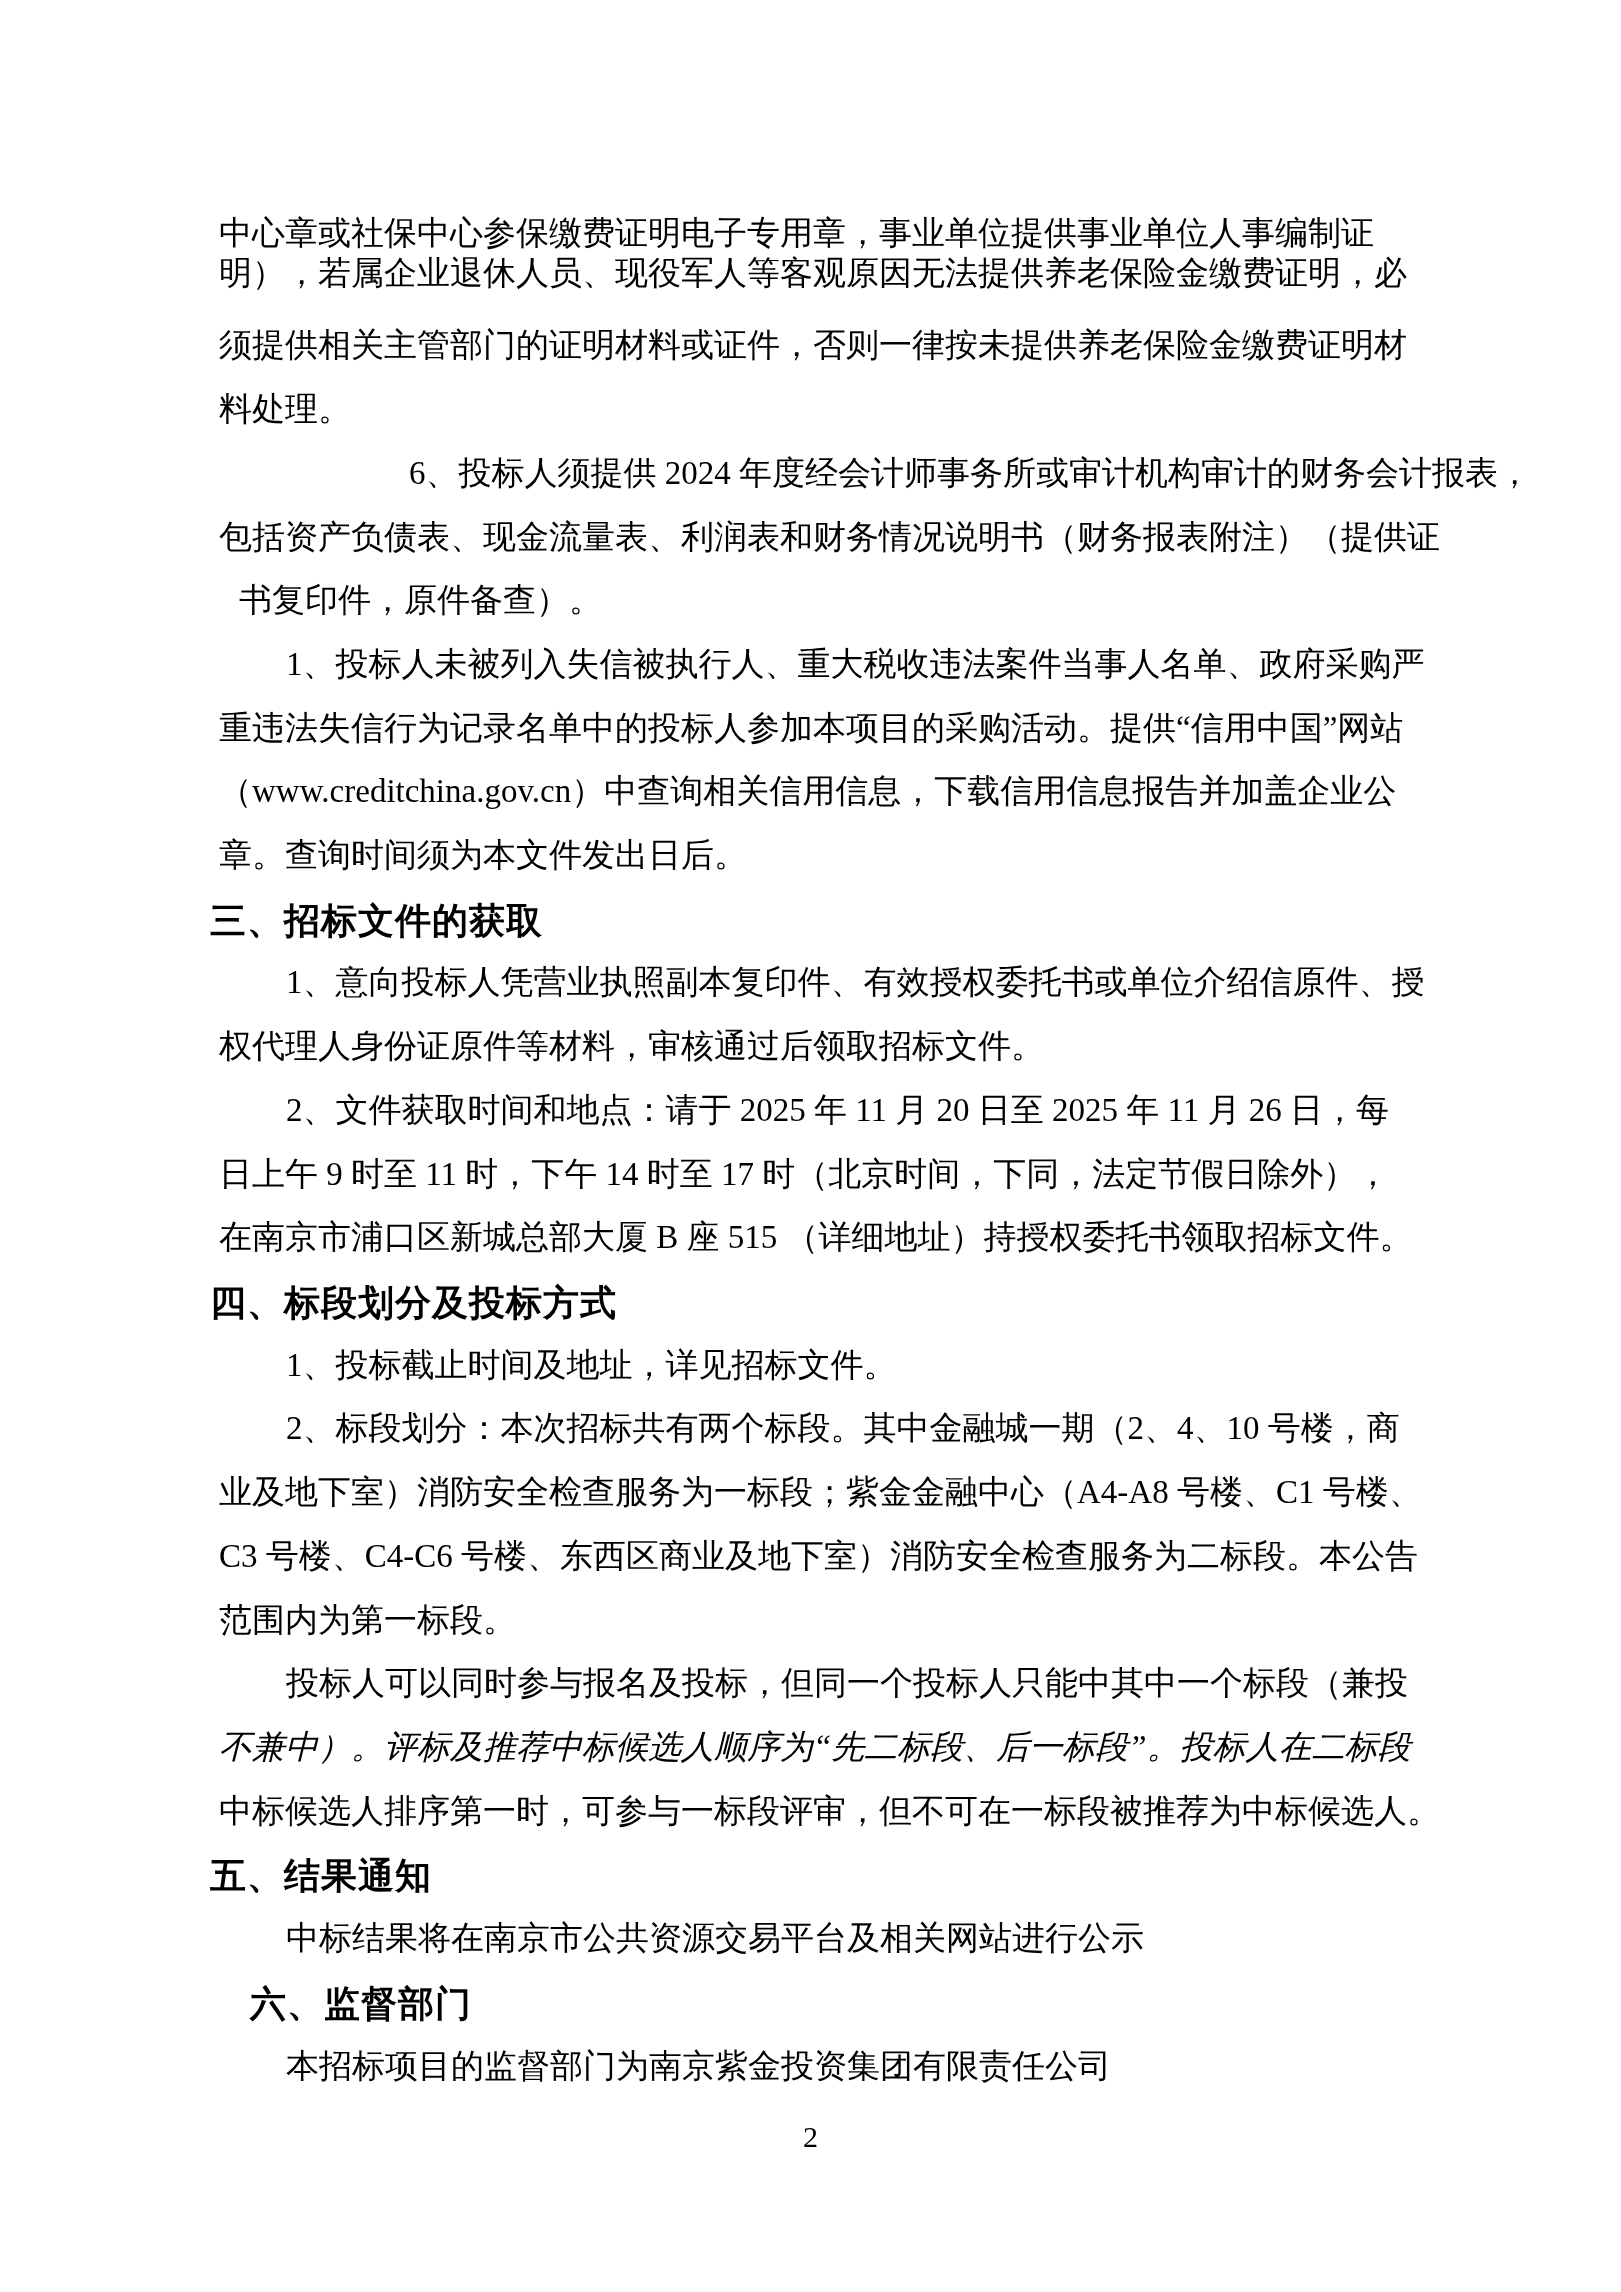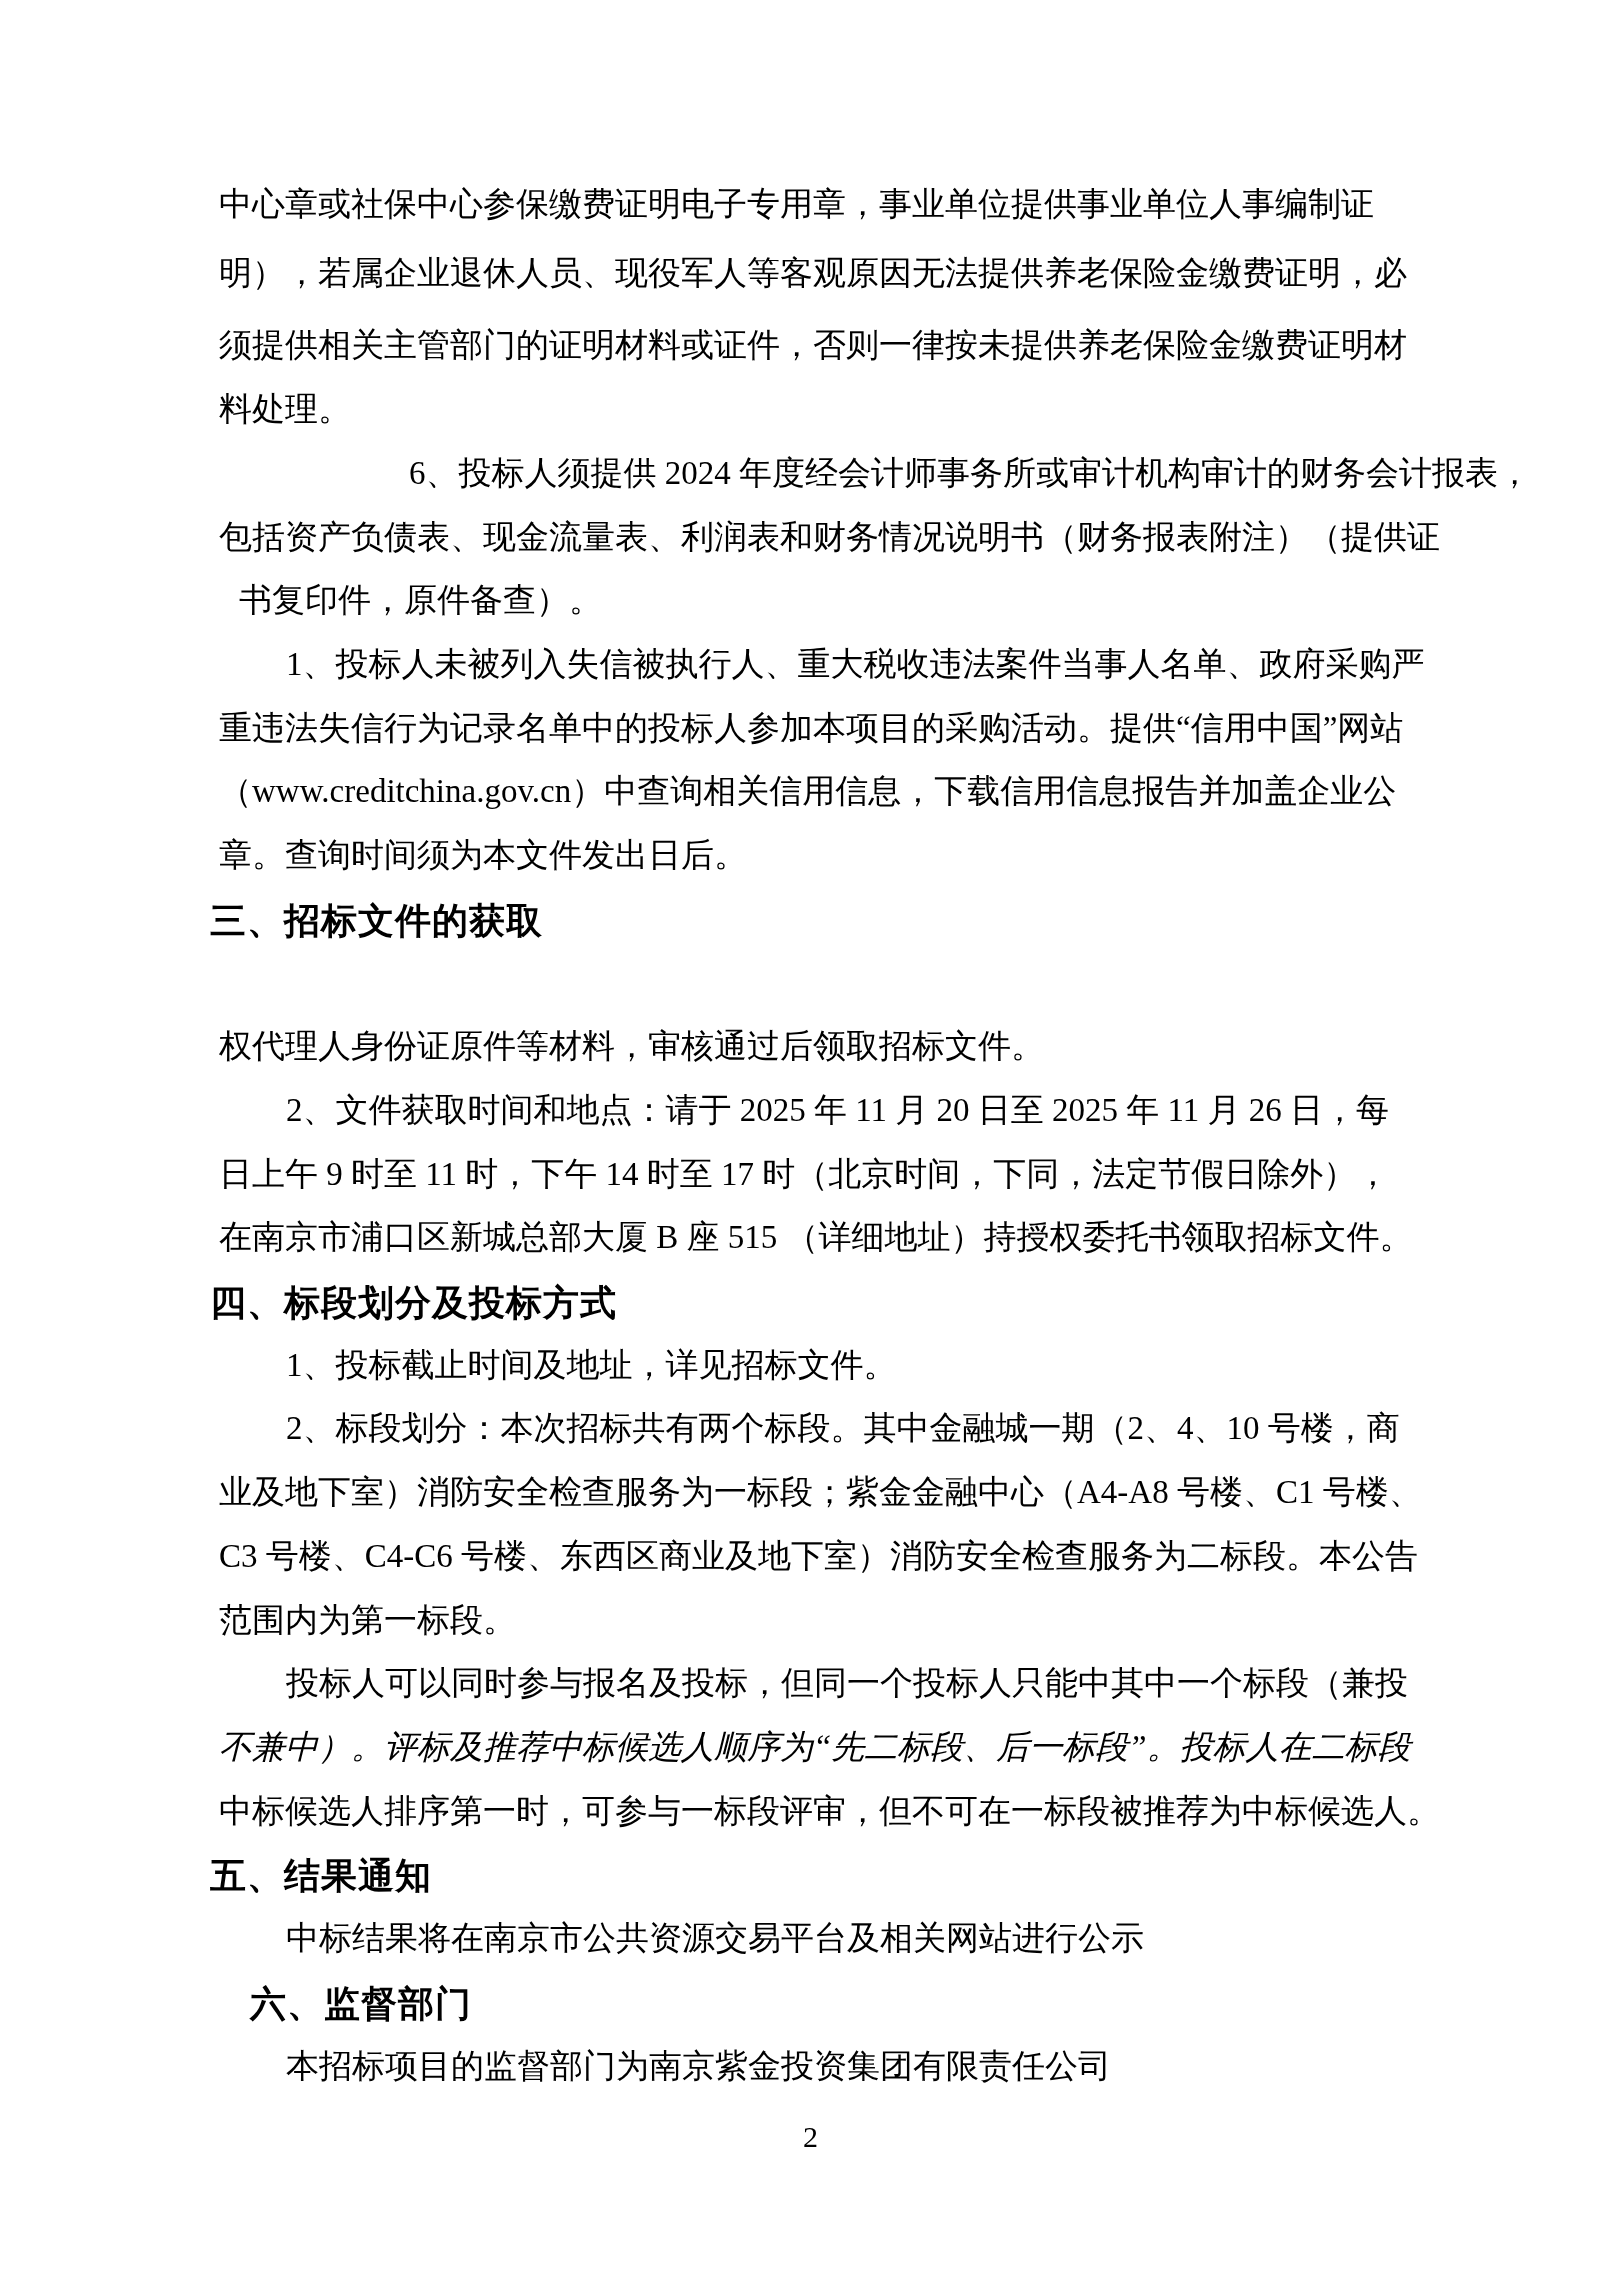--- a/index.html
+++ b/index.html
@@ -46,32 +46,33 @@
     text-align: center;
     font-size: 30px;
     color: #000000;
   }
 </style>
 </head>
 <body>
 
 <div class="page">
   <div class="text-layer">
-      <div class="doc-line" style="top: 185px;">中心章或社保中心参保缴费证明电子专用章，事业单位提供事业单位人事编制证</div>
+      <div class="doc-line" style="top: 214px;">中心章或社保中心参保缴费证明电子专用章，事业单位提供事业单位人事编制证</div>
       <div class="doc-line" style="top: 254px;">明），若属企业退休人员、现役军人等客观原因无法提供养老保险金缴费证明，必</div>
       <div class="doc-line" style="top: 326px;">须提供相关主管部门的证明材料或证件，否则一律按未提供养老保险金缴费证明材</div>
       <div class="doc-line" style="top: 390px;">料处理。</div>
       <div class="doc-line indent" style="top: 454px; text-align: right;">6、投标人须提供 2024 年度经会计师事务所或审计机构审计的财务会计报表，</div>
       <div class="doc-line" style="top: 518px;">包括资产负债表、现金流量表、利润表和财务情况说明书（财务报表附注）（提供证</div>
       <div class="doc-line" style="top: 581px; margin-left: 20px;">书复印件，原件备查）。</div>
       <div class="doc-line indent" style="top: 645px;">1、投标人未被列入失信被执行人、重大税收违法案件当事人名单、政府采购严</div>
       <div class="doc-line" style="top: 709px;">重违法失信行为记录名单中的投标人参加本项目的采购活动。提供“信用中国”网站</div>
       <div class="doc-line" style="top: 772px;">（www.creditchina.gov.cn）中查询相关信用信息，下载信用信息报告并加盖企业公</div>
       <div class="doc-line" style="top: 836px;">章。查询时间须为本文件发出日后。</div>
       <div class="doc-line heading" style="top: 900px;">三、招标文件的获取</div>
+      <div class="doc-line indent" style="top: 963px;">1、意向投标人凭营业执照副本复印件、有效授权委托书或单位介绍信原件、授</div>
       <div class="doc-line" style="top: 1027px;">权代理人身份证原件等材料，审核通过后领取招标文件。</div>
       <div class="doc-line indent" style="top: 1091px;">2、文件获取时间和地点：请于 2025 年 11 月 20 日至 2025 年 11 月 26 日，每</div>
       <div class="doc-line" style="top: 1155px;">日上午 9 时至 11 时，下午 14 时至 17 时（北京时间，下同，法定节假日除外），</div>
       <div class="doc-line" style="top: 1218px;">在南京市浦口区新城总部大厦 B 座 515 （详细地址）持授权委托书领取招标文件。</div>
       <div class="doc-line heading" style="top: 1282px;">四、标段划分及投标方式</div>
       <div class="doc-line indent" style="top: 1346px;">1、投标截止时间及地址，详见招标文件。</div>
       <div class="doc-line indent" style="top: 1409px;">2、标段划分：本次招标共有两个标段。其中金融城一期（2、4、10 号楼，商</div>
       <div class="doc-line" style="top: 1473px;">业及地下室）消防安全检查服务为一标段；紫金金融中心（A4-A8 号楼、C1 号楼、</div>
       <div class="doc-line" style="top: 1537px;">C3 号楼、C4-C6 号楼、东西区商业及地下室）消防安全检查服务为二标段。本公告</div>
       <div class="doc-line" style="top: 1601px;">范围内为第一标段。</div>

